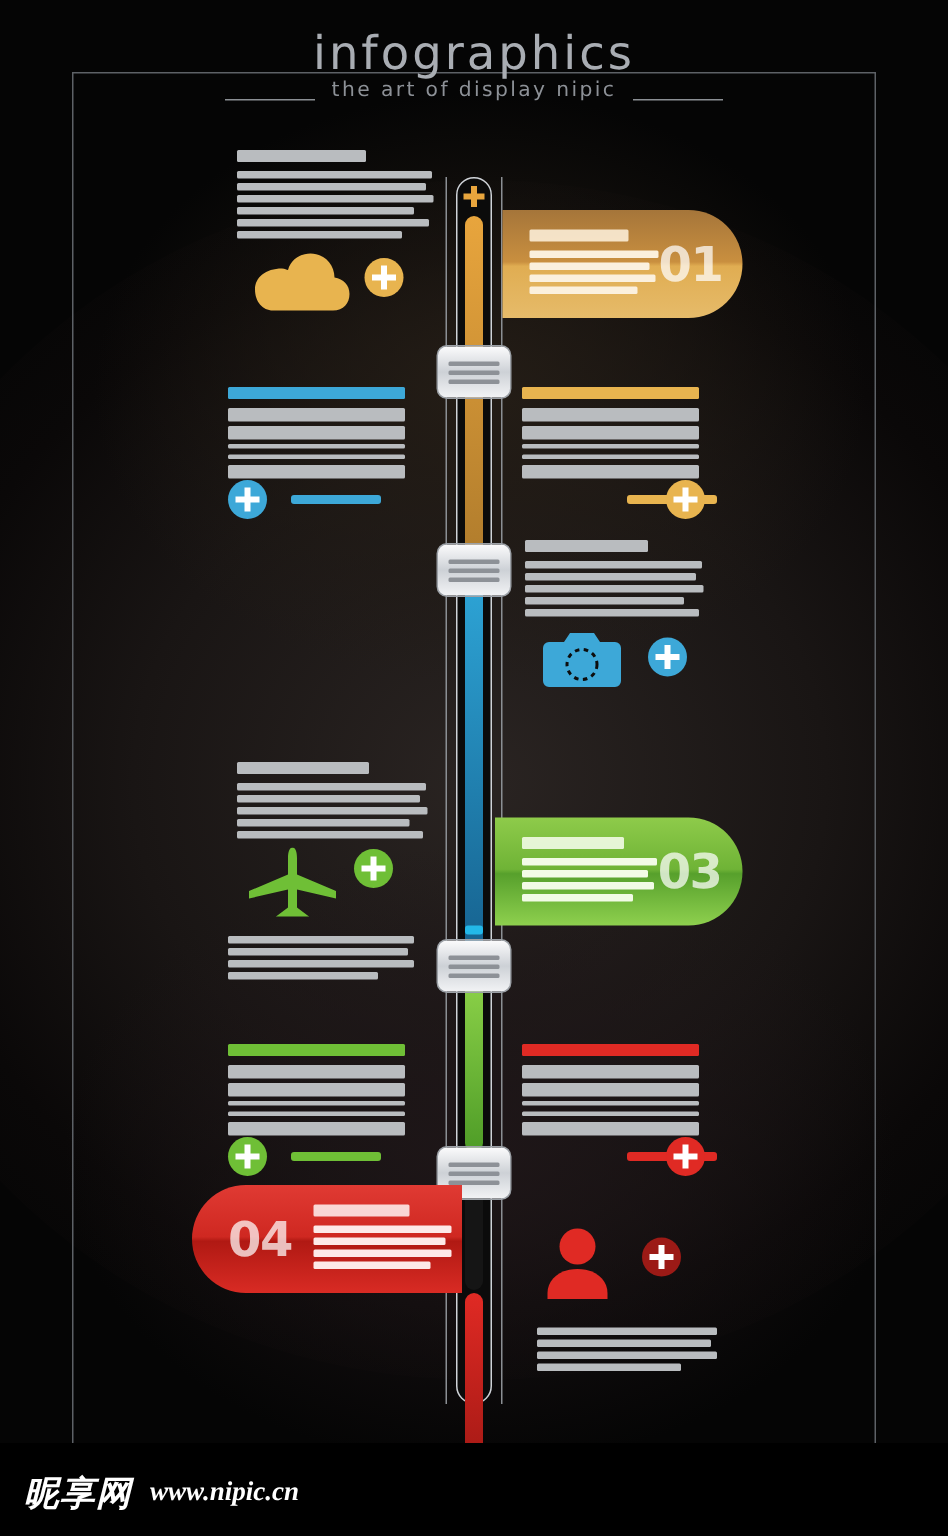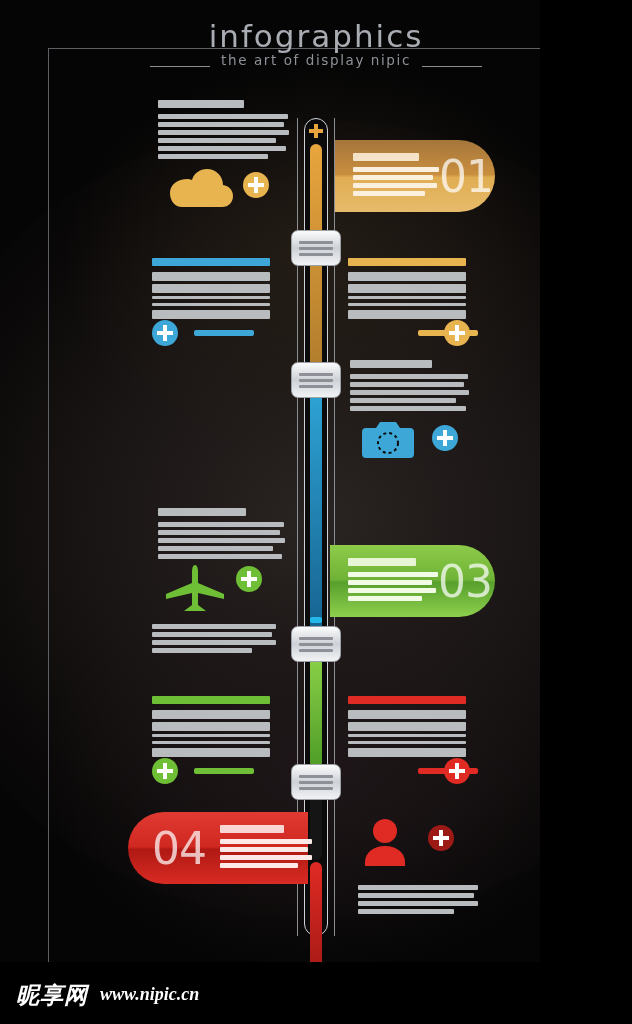--- a/index.html
+++ b/index.html
@@ -1,20 +1,20 @@
 <!DOCTYPE html>
 <html><head>
 <meta charset="utf-8">
 <style>
   html,body{margin:0;padding:0;background:#000;}
   body{width:632px;height:1024px;position:relative;overflow:hidden;
        font-family:"Liberation Sans",sans-serif;}
 
   
-  #poster{position:absolute;left:0;top:0;width:540px;height:962px;background:#050505;overflow:hidden;}
+  #poster{position:absolute;left:0;top:0;width:632px;height:962px;background:#050505;overflow:hidden;}
   
   .glow{position:absolute;border-radius:50%;pointer-events:none;}
   .g1{left:-110px;top:120px;width:860px;height:800px;
       background:radial-gradient(ellipse at center,#2a2422 0%,#191514 38%,#0a0808 62%,rgba(0,0,0,0) 78%);}
   .g2{left:60px;top:60px;width:520px;height:400px;
       background:radial-gradient(ellipse at center,#241d16 0%,rgba(10,8,6,0) 70%);}
   .g3{left:40px;top:560px;width:560px;height:420px;
       background:radial-gradient(ellipse at center,#1e1618 0%,rgba(8,6,6,0) 70%);}
 
   #frame{position:absolute;left:48px;top:48px;width:536px;height:920px;
@@ -65,36 +65,36 @@
   
   .badge{width:26px;height:26px;border-radius:50%;position:relative;display:inline-block;
          vertical-align:middle;}
   .badge:before,.badge:after{content:"";position:absolute;background:#fff;}
   .badge:before{left:11px;top:5px;width:4px;height:16px;}
   .badge:after{left:5px;top:11px;width:16px;height:4px;}
   .bar26{display:inline-block;vertical-align:middle;height:6px;width:60px;border-radius:2px;margin:0 8px;}
 
   
   .banner{position:absolute;height:72px;display:flex;align-items:center;}
-  .banner .num{font-size:44px;font-weight:400;letter-spacing:-1px;
+  .banner .num{font-size:32px;font-weight:700;letter-spacing:-1px;
                 font-family:"DejaVu Sans",sans-serif;color:rgba(255,255,255,.72);}
   .banner .body{flex:1;}
   .b-right{border-radius:0 36px 36px 0;}
   .b-left{border-radius:36px 0 0 36px;}
 
   #b01{left:335px;top:140px;width:160px;
        background:linear-gradient(180deg,#a5753a 0%,#c98f3f 48%,#e0ad52 52%,#e6bb6a 100%);
        padding:0 14px 0 18px;box-sizing:border-box;}
   #b02{left:130px;top:405px;width:178px;
        background:linear-gradient(180deg,#3fc3e0 0%,#2aa4cf 48%,#1d74ab 52%,#1a5f96 100%);
        padding:0 16px 0 22px;box-sizing:border-box;}
   #b03{left:330px;top:545px;width:165px;
        background:linear-gradient(180deg,#8ecb4a 0%,#6fb336 48%,#57a02c 52%,#8ed04e 100%);
        padding:0 14px 0 18px;box-sizing:border-box;}
-  #b04{left:128px;top:812px;width:180px;
+  #b04{left:128px;top:790px;width:180px;
        background:linear-gradient(180deg,#e03a33 0%,#cf2821 48%,#b01913 52%,#d92b24 100%);
        padding:0 16px 0 24px;box-sizing:border-box;text-align:center;}
 
   
   #footer{position:absolute;left:0;top:962px;width:632px;height:62px;background:#000;}
   #logo-cn{position:absolute;left:16px;top:18px;font-size:23px;font-weight:700;color:#fff;
            font-family:"DejaVu Sans",sans-serif;letter-spacing:1px;font-style:italic;}
   #logo-url{position:absolute;left:100px;top:22px;font-size:18px;font-weight:700;color:#fff;
             font-style:italic;font-family:"Liberation Serif",serif;}
   #meta{position:absolute;right:14px;top:26px;font-size:12px;color:#d8dadd;}

